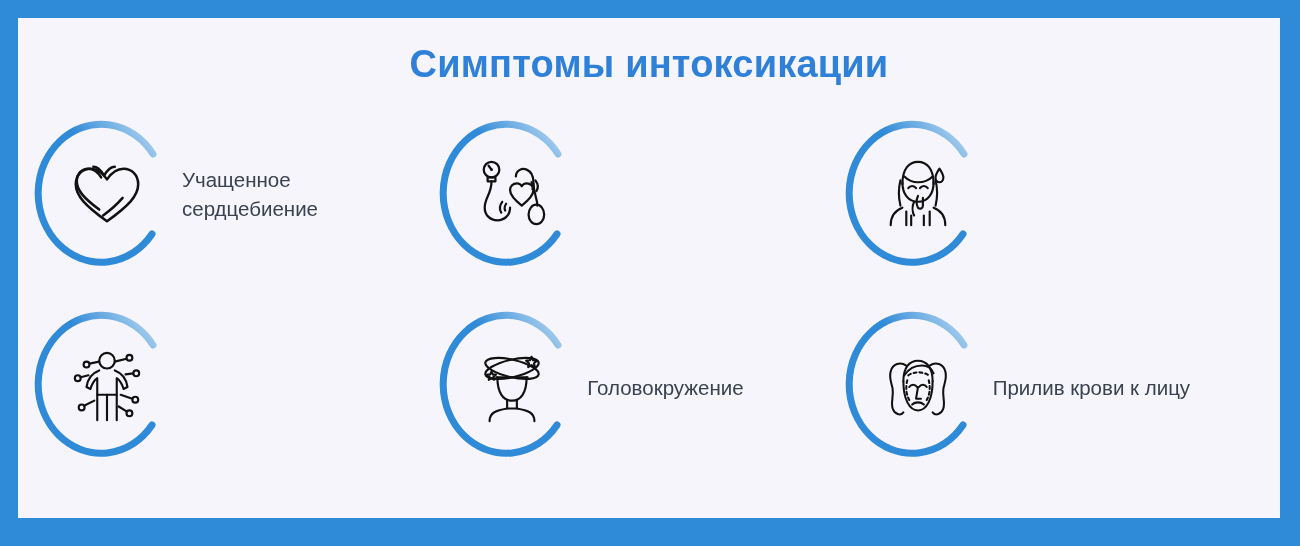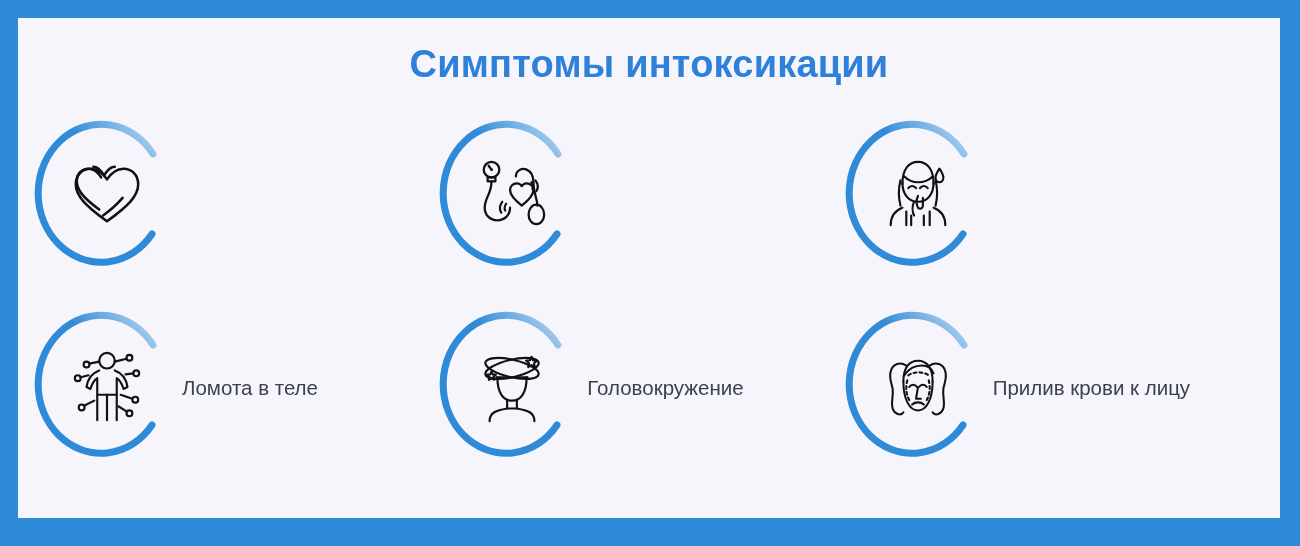--- a/index.html
+++ b/index.html
@@ -112,20 +112,24 @@
             <path d="M 113 33 A 63 69 0 1 0 112 113" fill="none" stroke="url(#g1)" stroke-width="7" stroke-linecap="round"></path>
           </svg>
           <div class="glyph">
             <svg viewBox="0 0 80 80" fill="none" stroke="#111" stroke-width="2.6" stroke-linecap="round" stroke-linejoin="round">
               <path d="M40 68 C 18 52 8 42 8 30 C 8 20 15 14 23 14 C 30 14 36 19 40 25 C 44 19 50 14 57 14 C 65 14 72 20 72 30 C 72 42 62 52 40 68 Z"></path>
               <path d="M32 56 C 16 44 9 36 9 27 C 9 19 14 14 21 14 C 27 14 31 18 34 23"></path>
               <path d="M48 12 C 44 12 40 16 37 21 C 34 16 30 12 26 12"></path>
               <path d="M56 44 C 50 51 43 57 36 62"></path>
             </svg>
           </div>
+        </div>
+        <div class="label">
+          <div>Учащенное</div>
+          <div>сердцебиение</div>
         </div>
       </div>
 
       <div class="item">
         <div class="ring-wrap">
           <svg class="ring" viewBox="0 0 134 146">
             <defs>
               <linearGradient id="g2" x1="0" y1="1" x2="1" y2="0">
                 <stop offset="0%" stop-color="#2f8ad8"></stop>
                 <stop offset="62%" stop-color="#2f8ad8"></stop>
@@ -219,23 +223,20 @@
               <circle cx="70" cy="26" r="3"></circle>
               <path d="M54 48 L 66 52"></path>
               <circle cx="69" cy="53" r="3"></circle>
               <path d="M27 54 L 17 59"></path>
               <circle cx="14" cy="61" r="3"></circle>
               <path d="M52 60 L 60 65"></path>
               <circle cx="63" cy="67" r="3"></circle>
             </svg>
           </div>
         </div>
-        <div class="label">
-          <div>Ломота в теле</div>
-        </div>
       </div>
 
       <div class="item row2">
         <div class="ring-wrap">
           <svg class="ring" viewBox="0 0 134 146">
             <defs>
               <linearGradient id="g5" x1="0" y1="1" x2="1" y2="0">
                 <stop offset="0%" stop-color="#2f8ad8"></stop>
                 <stop offset="62%" stop-color="#2f8ad8"></stop>
                 <stop offset="100%" stop-color="#bcd9f1"></stop>

